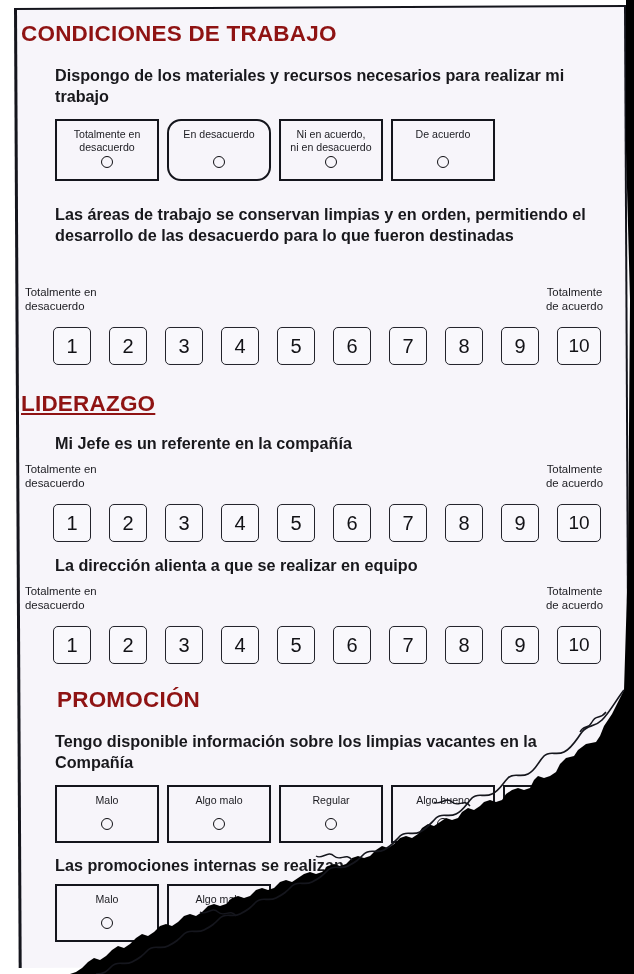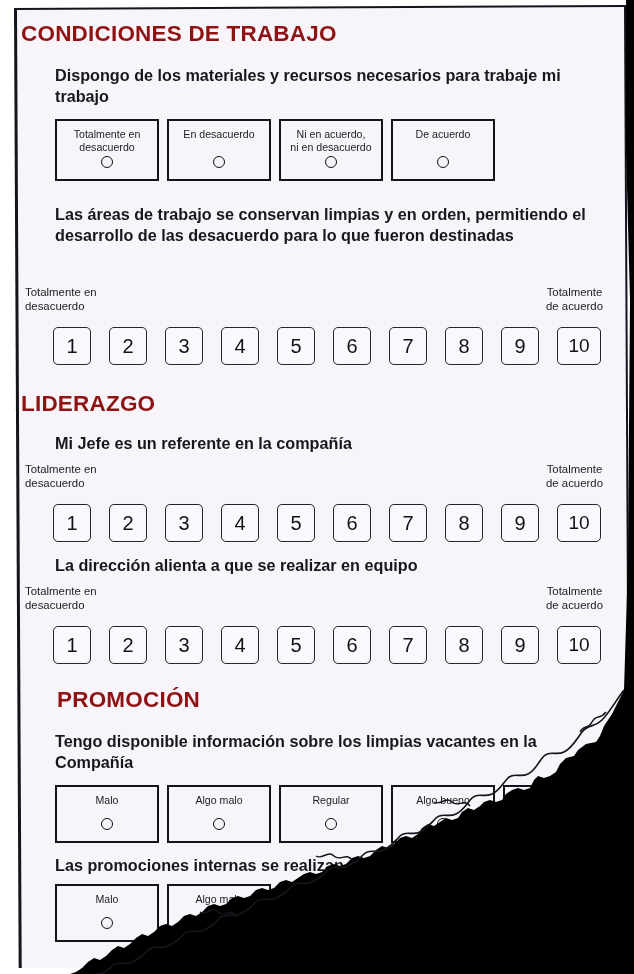--- a/index.html
+++ b/index.html
@@ -154,29 +154,29 @@
 <body>
 
 <div id="page-root">
 
   <div class="card-clip">
     <div class="sheet">
       <div class="sheet-inner">
 
         <div class="section-title" style="position:absolute;left:4px;top:12px;">CONDICIONES DE TRABAJO</div>
 
-        <div class="question" style="position:absolute;left:38px;top:55px;width:552px;">Dispongo de los materiales y recursos necesarios para trabaje mi trabajo</div>
+        <div class="question" style="position:absolute;left:38px;top:55px;width:552px;">Dispongo de los materiales y recursos necesarios para realizar mi trabajo</div>
 
         <div class="opt-row" style="left:38px;top:109px;">
           <div class="opt-box" style="width:104px;margin-right:8px;">
             <div class="opt-label">Totalmente en
 desacuerdo</div>
             <div class="radio"></div>
           </div>
-          <div class="opt-box" style="width:104px;margin-right:8px;">
+          <div class="opt-box" style="width:104px;margin-right:8px;border-radius:14px;">
             <div class="opt-label">En desacuerdo</div>
             <div class="radio"></div>
           </div>
           <div class="opt-box" style="width:104px;margin-right:8px;">
             <div class="opt-label">Ni en acuerdo,
 ni en desacuerdo</div>
             <div class="radio"></div>
           </div>
           <div class="opt-box" style="width:104px;margin-right:8px;">
             <div class="opt-label">De acuerdo</div>
@@ -198,21 +198,21 @@
             <div class="num-box" style="margin-right:18px;">4</div>
             <div class="num-box" style="margin-right:18px;">5</div>
             <div class="num-box" style="margin-right:18px;">6</div>
             <div class="num-box" style="margin-right:18px;">7</div>
             <div class="num-box" style="margin-right:18px;">8</div>
             <div class="num-box" style="margin-right:18px;">9</div>
             <div class="num-box wide">10</div>
           </div>
         </div>
 
-        <div class="section-title" style="position:absolute;left:4px;top:382px;">LIDERAZGO</div>
+        <div class="section-title" style="position:absolute;left:4px;top:382px;text-decoration:underline;">LIDERAZGO</div>
 
         <div class="question" style="position:absolute;left:38px;top:423px;width:552px;">Mi Jefe es un referente en la compañía</div>
 
         <div class="scale-wrap" style="left:8px;top:452px;width:578px;height:70px;">
           <div class="anchor anchor-left" style="top:0;">Totalmente en
 desacuerdo</div>
           <div class="anchor anchor-right" style="top:0;">Totalmente
 de acuerdo</div>
           <div class="scale-row" style="left:28px;top:42px;">
             <div class="num-box" style="margin-right:18px;">1</div>

